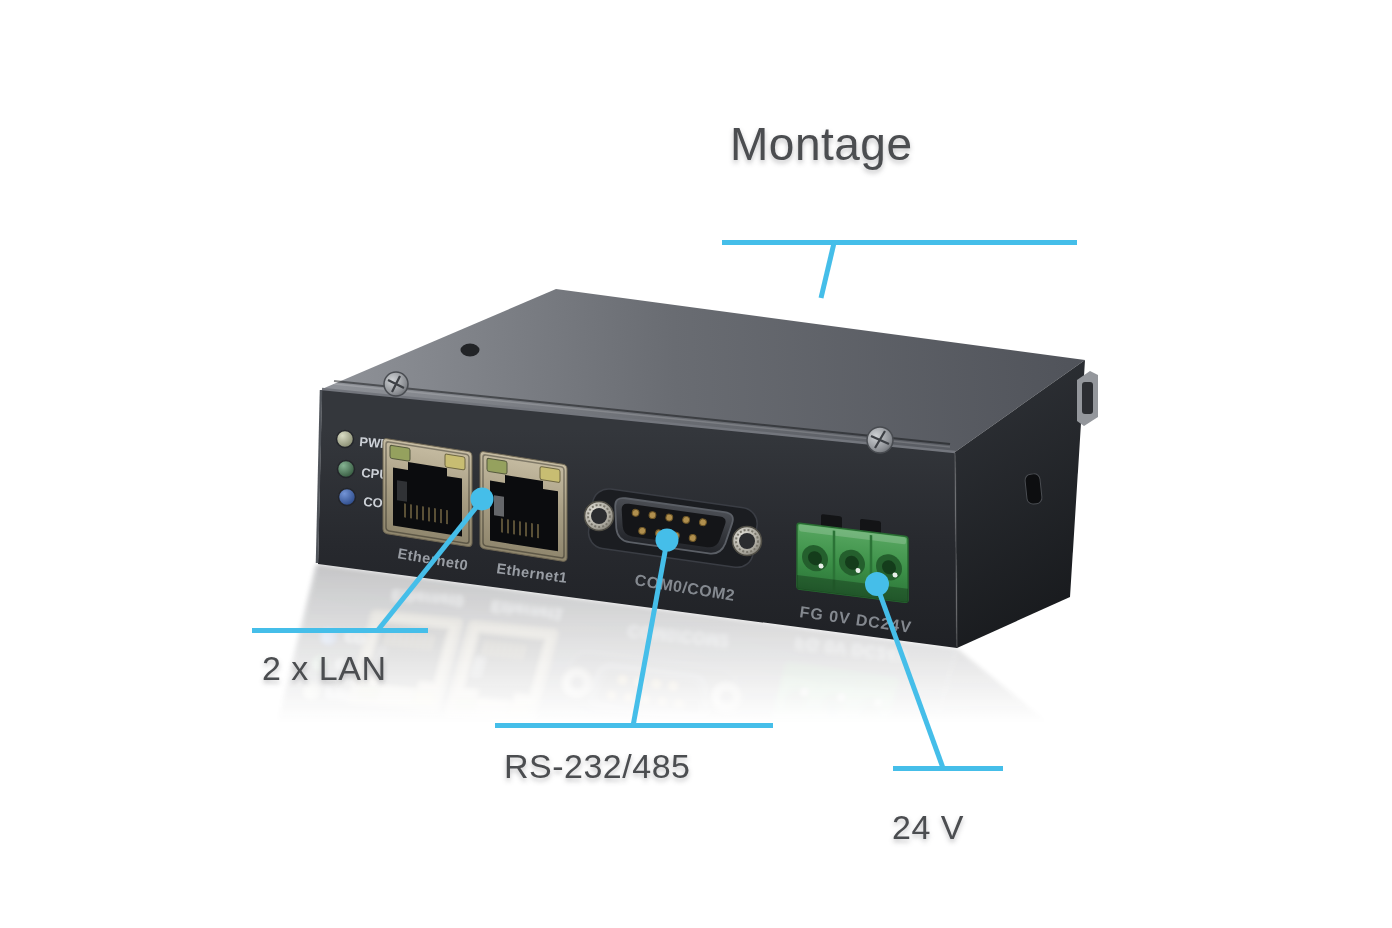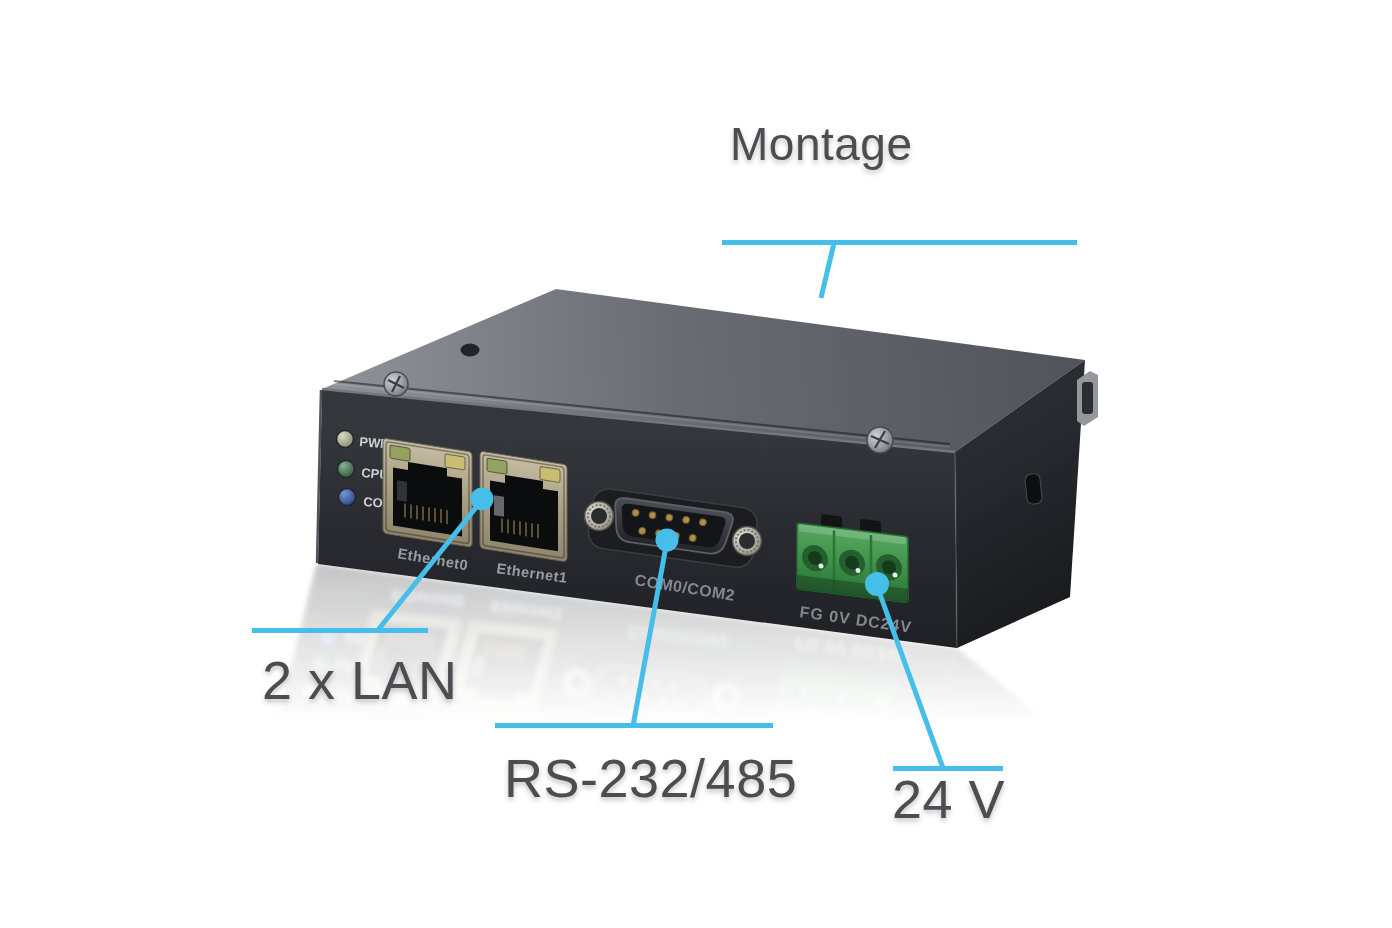--- a/index.html
+++ b/index.html
@@ -1,19 +1,19 @@
 <!DOCTYPE html>
 <html><head>
 <meta charset="utf-8">
 <style>
   html,body{margin:0;padding:0;background:#fff;}
   #stage{position:relative;width:1392px;height:928px;background:#fff;overflow:hidden;
          font-family:"Liberation Sans",sans-serif;}
   #scene{position:absolute;left:0;top:0;}
-  .callout-label{position:absolute;color:#4B4D50;font-size:54px;line-height:1.15;
+  .callout-label{position:absolute;color:#4B4D50;font-size:34px;line-height:1.15;
     letter-spacing:0.5px;white-space:nowrap;
     text-shadow:0 3px 5px rgba(80,80,85,0.35);}
   .callout-label.two-line{font-size:46px;line-height:56px;}
 </style>
 </head>
 <body>
 
 <div id="stage">
 
 <svg id="scene" width="1392" height="928" viewBox="0 0 1392 928" xmlns="http://www.w3.org/2000/svg">
@@ -216,15 +216,15 @@
     <line x1="943" y1="768" x2="877" y2="586" stroke="#45BEE9" stroke-width="5"></line>
     <circle cx="877" cy="584" r="12" fill="#45BEE9"></circle>
   </g>
 </svg>
 
 <div class="callout-label two-line" style="left:722px;top:116px;margin-left:8px;">
   <div>Montage</div>
 </div>
 <div class="callout-label" style="left:262px;top:649px;">2 x LAN</div>
 <div class="callout-label" style="left:504px;top:747px;">RS-232/485</div>
-<div class="callout-label" style="left:892px;top:768px;">24 V</div>
+<div class="callout-label" style="left:892px;top:808px;">24 V</div>
 
 </div>
 
 </body></html>

